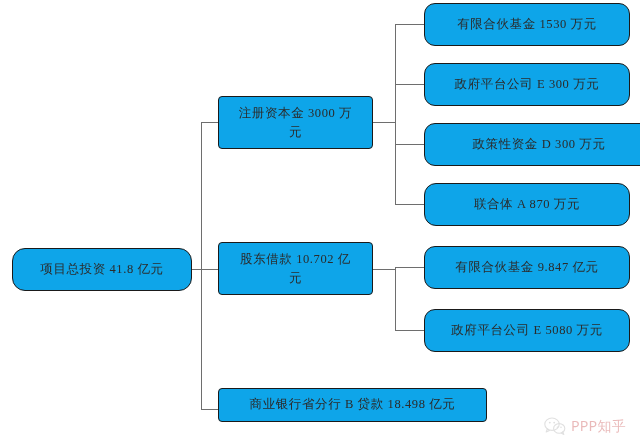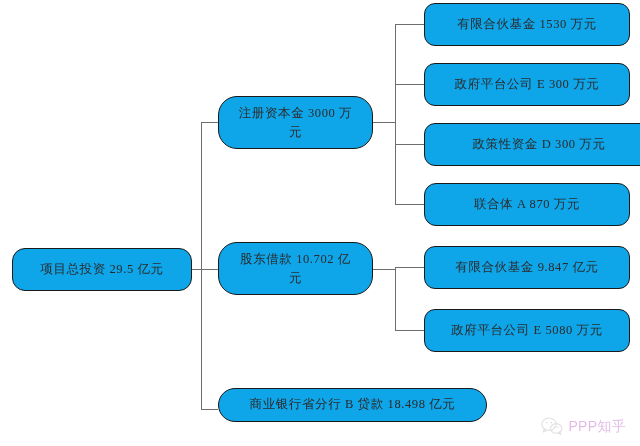--- a/index.html
+++ b/index.html
@@ -36,21 +36,21 @@
     z-index: 3;
   }
   .node.two-line {
     line-height: 1.5;
   }
   .node span {
     display: block;
   }
   
   .node.root { border-radius: 13px; }
-  .node.level2 { border-radius: 19px; }
+  .node.level2 { border-radius: 4px; }
 
   
   .h-line {
     position: absolute;
     height: 0;
     border-top: 1.3px solid #6e6e6e;
     z-index: 1;
   }
   .v-line {
     position: absolute;
@@ -64,23 +64,23 @@
     position: absolute;
     right: 14px;
     bottom: 10px;
     display: flex;
     align-items: center;
     gap: 5px;
     opacity: 0.30;
     z-index: 5;
   }
   #watermark .wm-text {
-    font-family: Liberation Sans, sans-serif;
+    font-family: Liberation Mono, monospace;
     font-size: 14px;
-    color: #a21caf;
+    color: #b91c1c;
     letter-spacing: 0.3px;
   }
   #watermark svg { display: block; }
 </style>
 </head>
 <body>
 
 <div id="canvas">
 
   <div class="h-line" style="left:192px; top:269px; width:10px;"></div>
@@ -99,21 +99,21 @@
   <div class="h-line" style="left:395px; top:84px; width:29px;"></div>
   <div class="h-line" style="left:395px; top:144px; width:29px;"></div>
   <div class="h-line" style="left:395px; top:204px; width:29px;"></div>
 
   <div class="h-line" style="left:373px; top:269px; width:22px;"></div>
   <div class="v-line" style="left:395px; top:267px; height:63px;"></div>
   <div class="h-line" style="left:395px; top:267px; width:29px;"></div>
   <div class="h-line" style="left:395px; top:330px; width:29px;"></div>
 
   <div class="node root" style="left:12px; top:248px; width:180px; height:43px;">
-    <span>项目总投资 29.5 亿元</span>
+    <span>项目总投资 41.8 亿元</span>
   </div>
 
   <div class="node level2 two-line" style="left:218px; top:96px; width:155px; height:53px;">
     <div>
       <span>注册资本金 3000 万</span>
       <span>元</span>
     </div>
   </div>
 
   <div class="node level2 two-line" style="left:218px; top:242px; width:155px; height:53px;">

